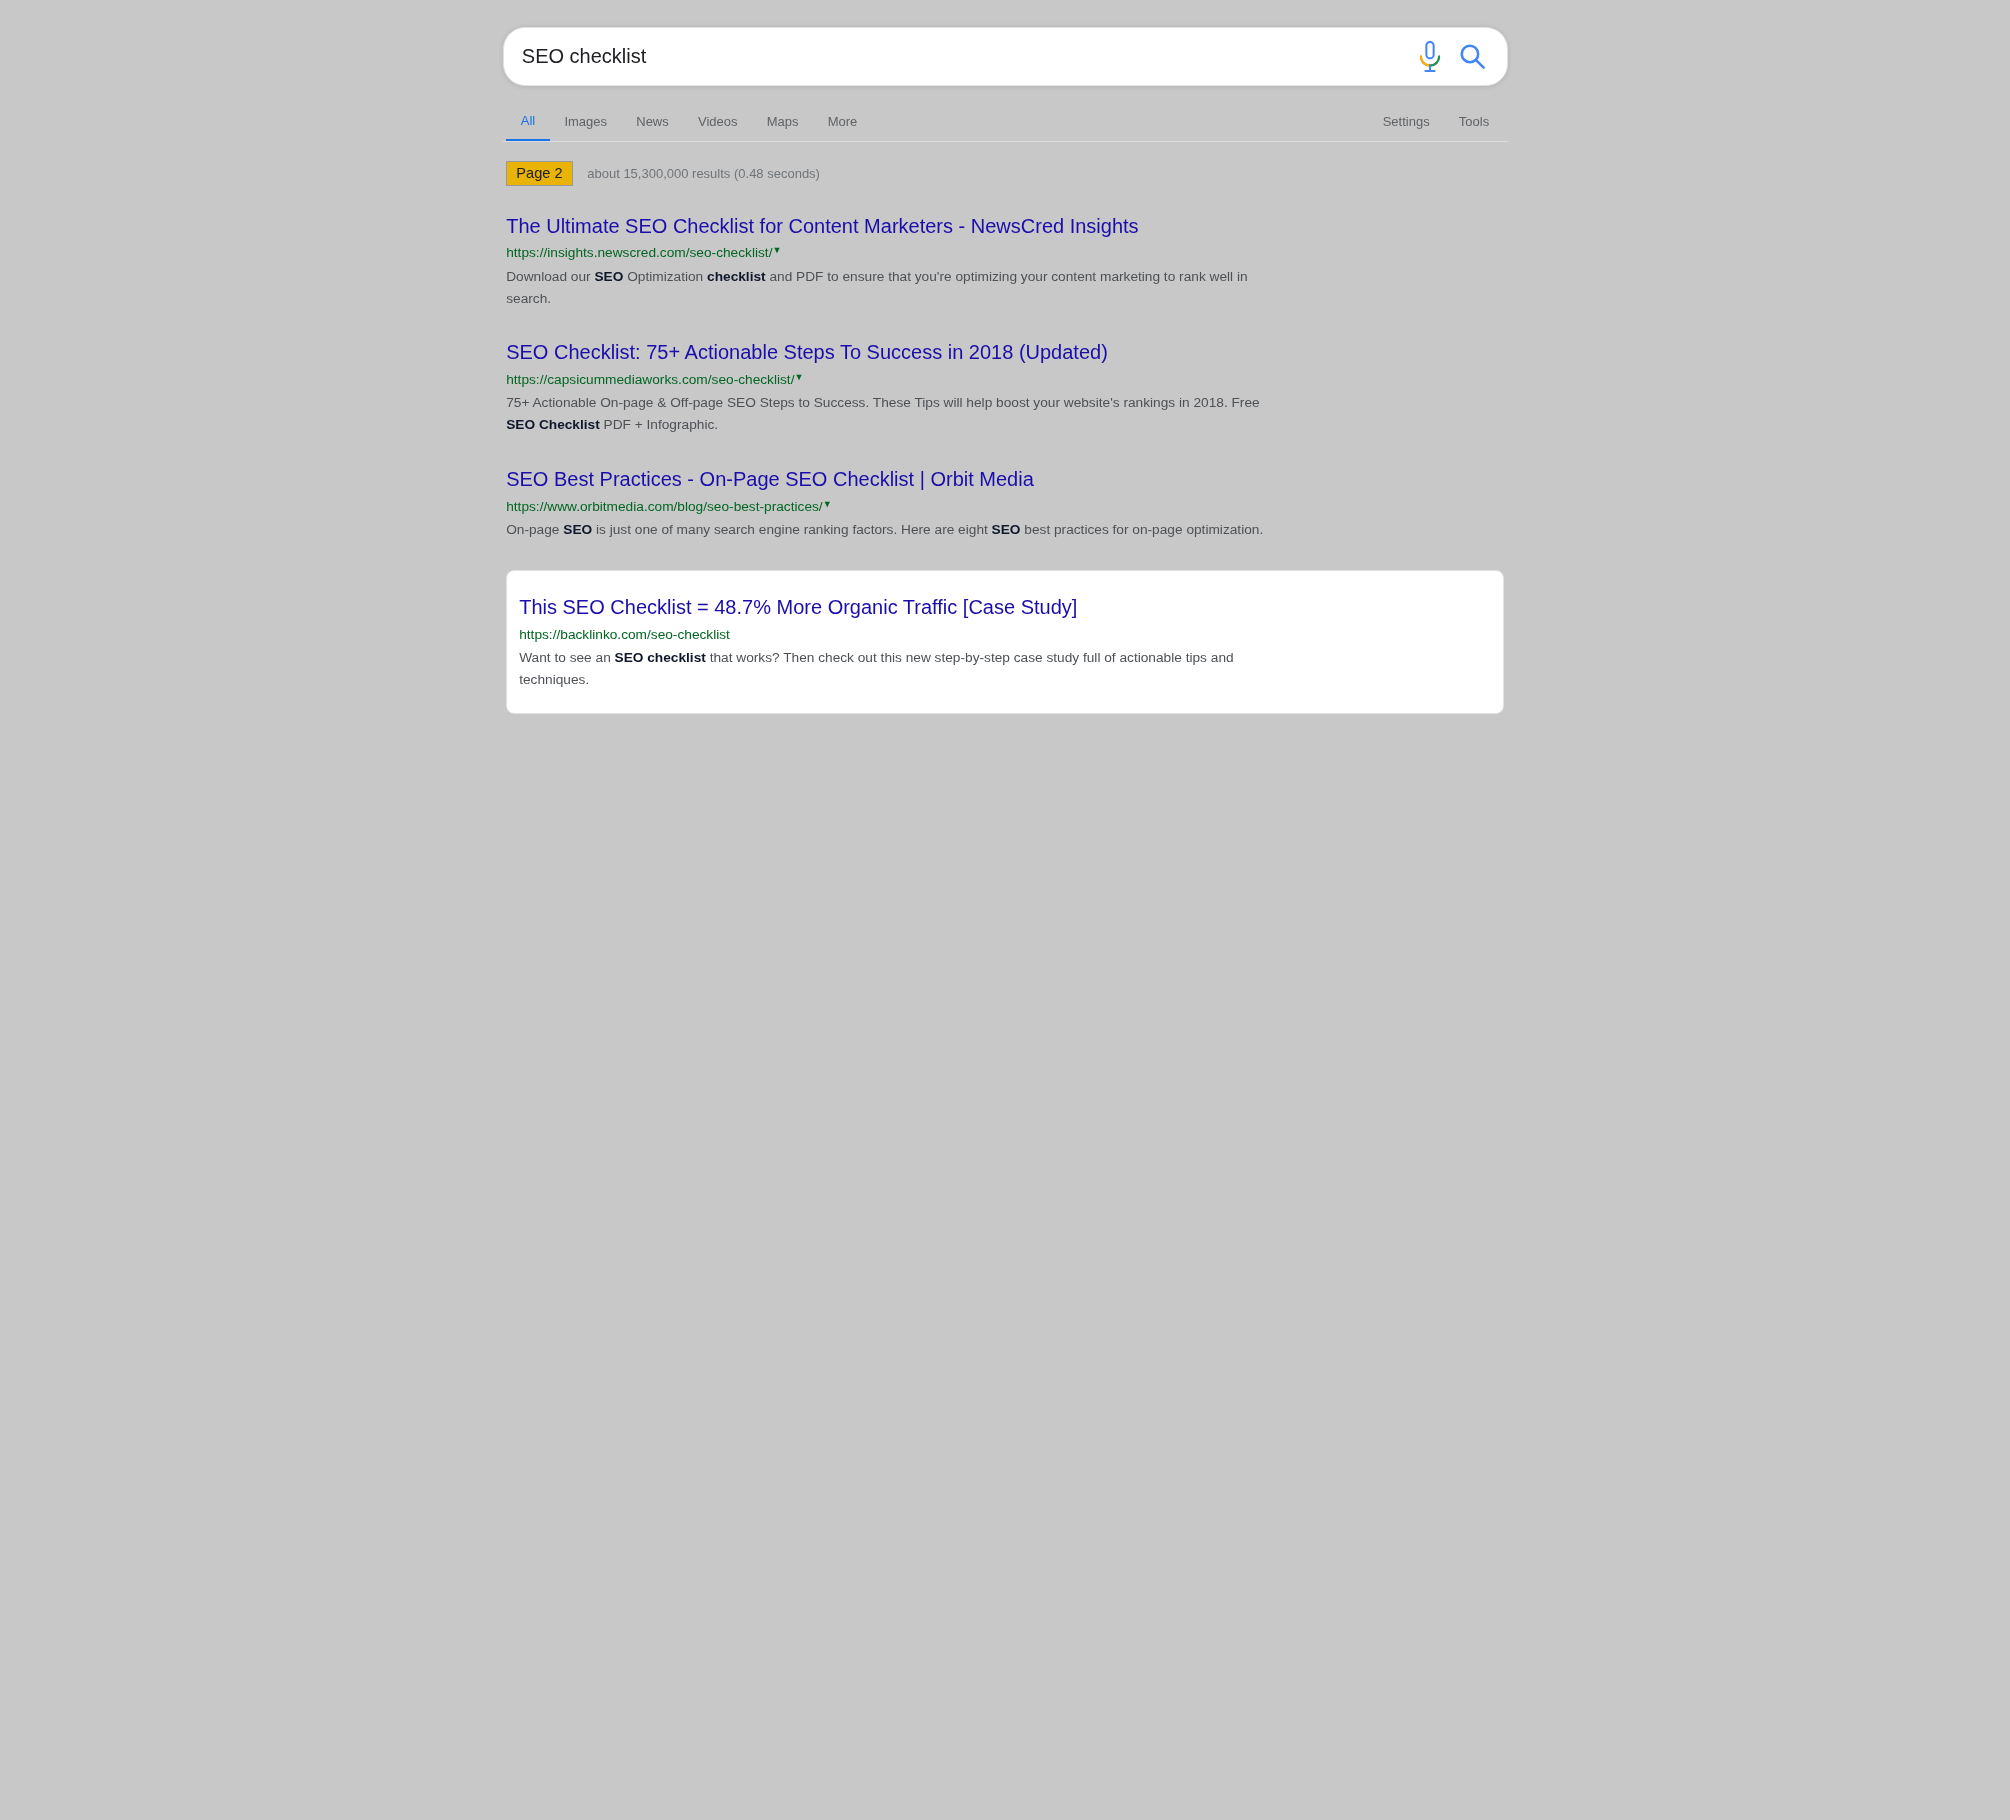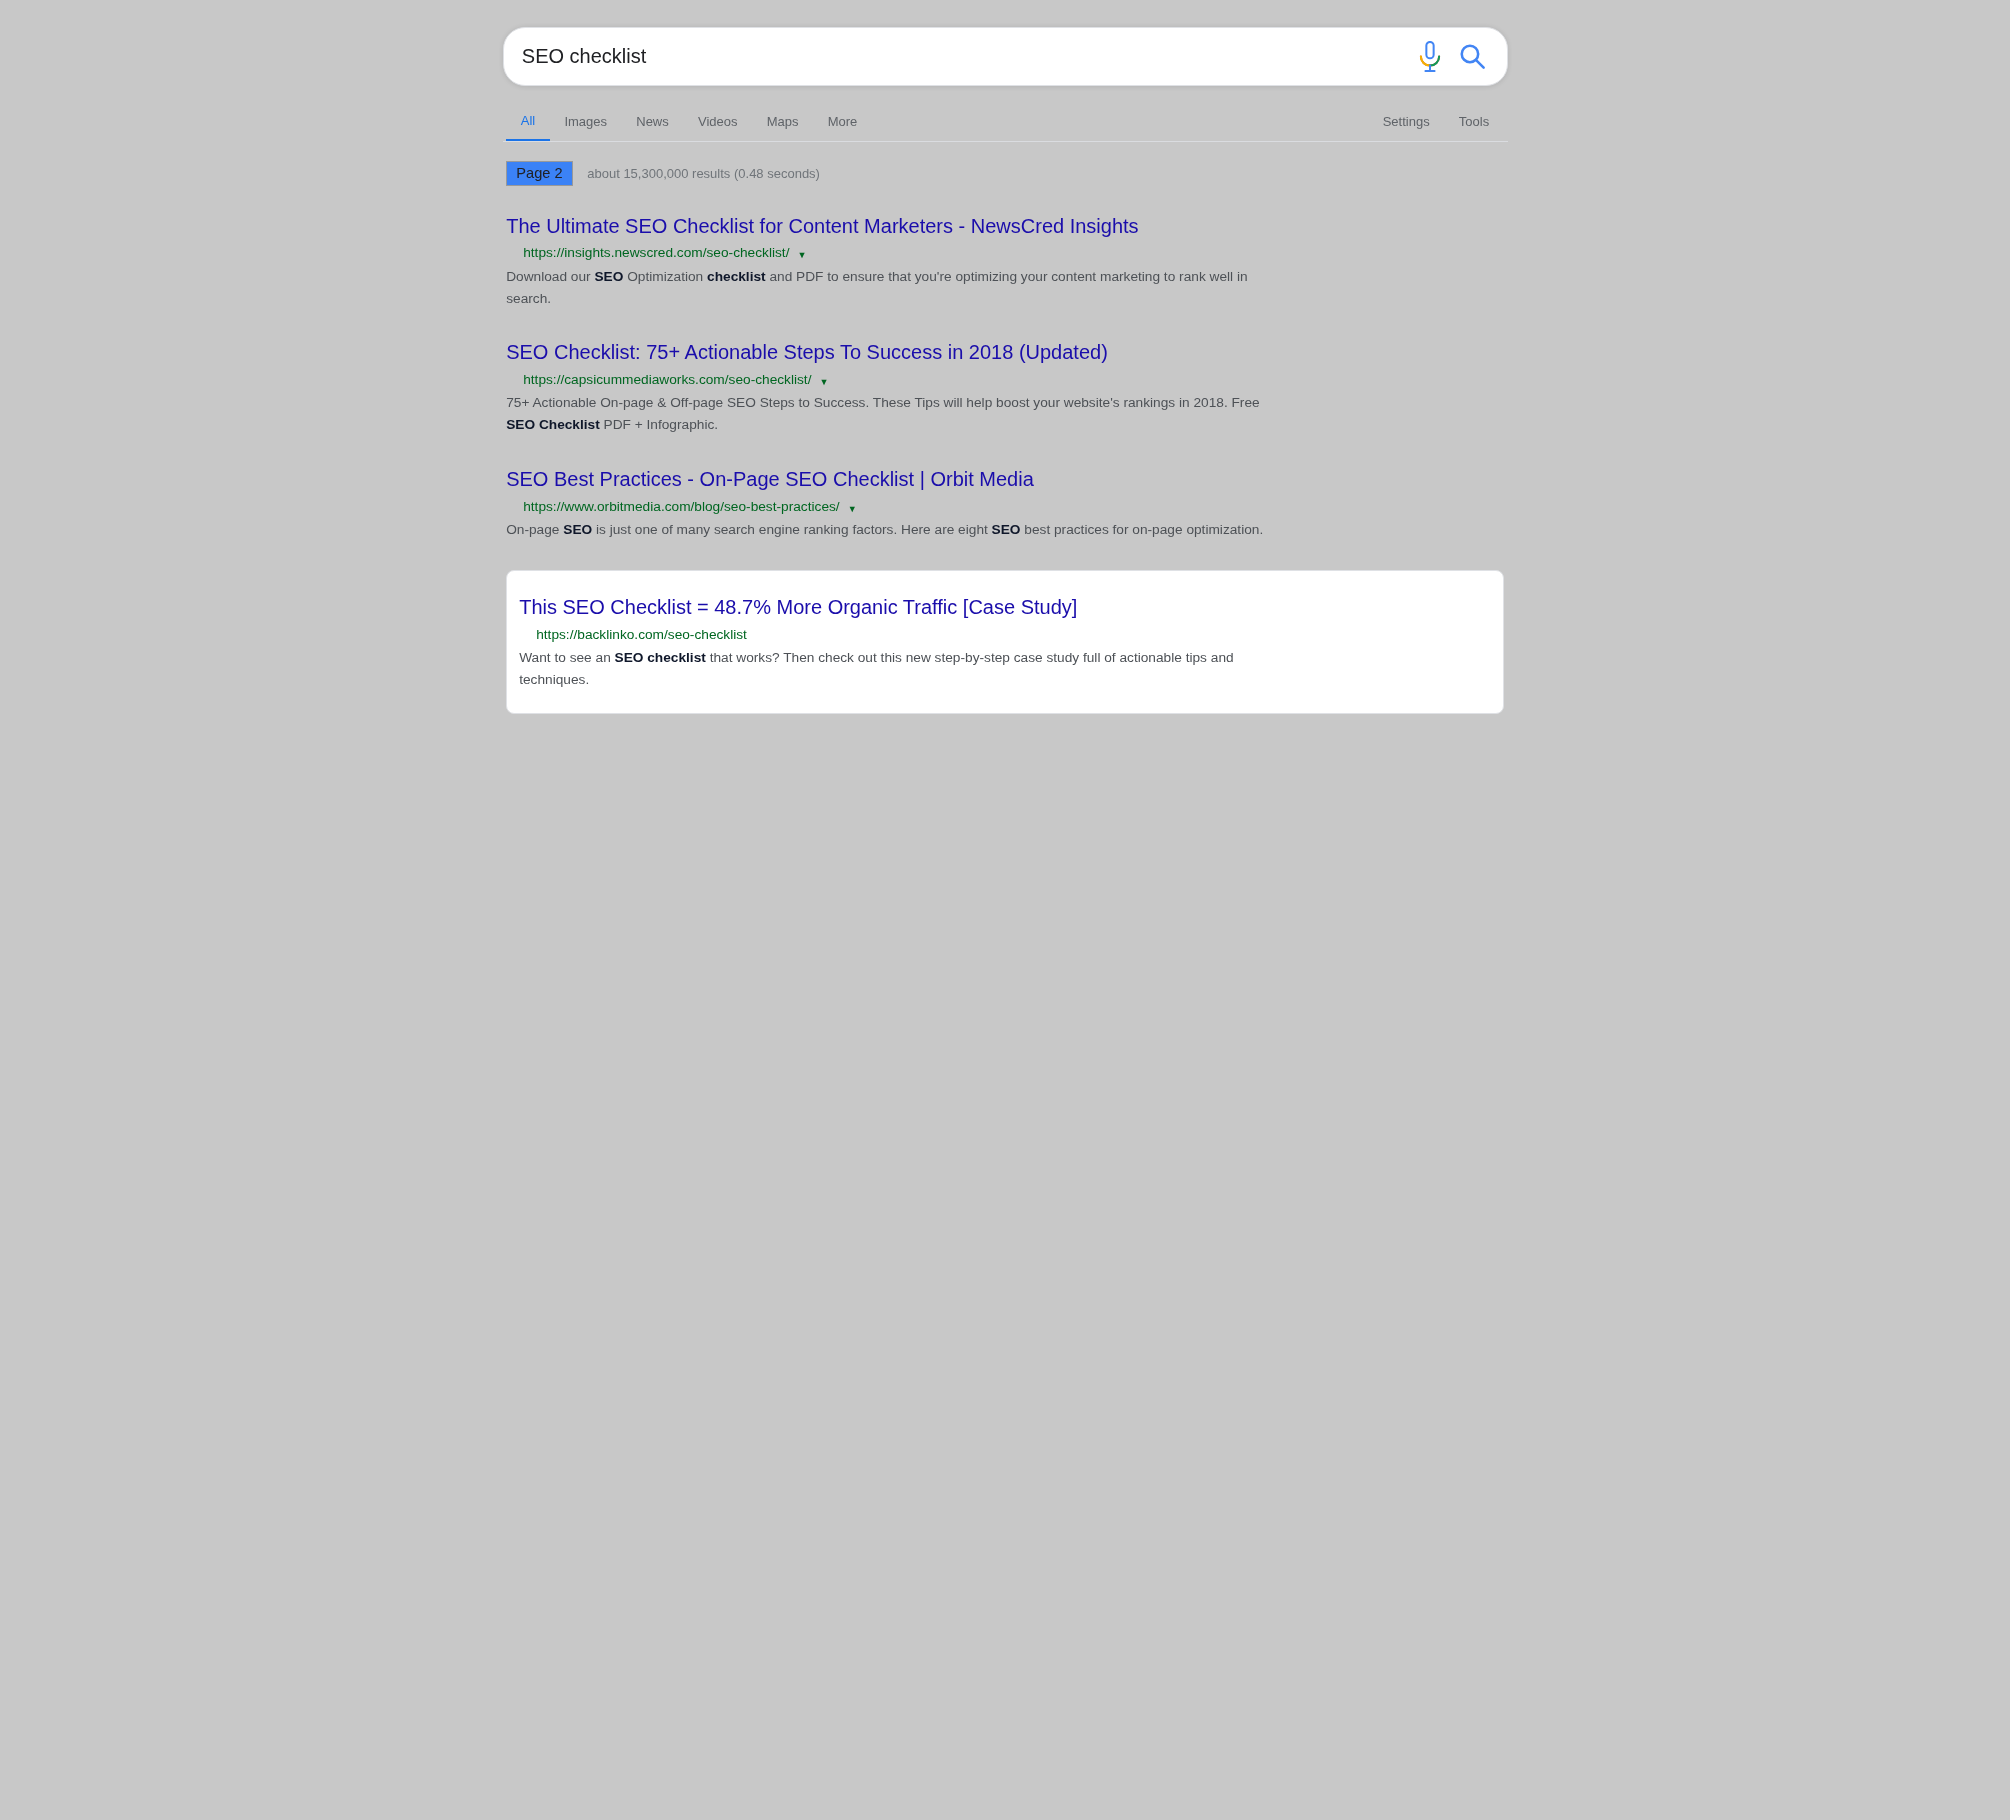--- a/index.html
+++ b/index.html
@@ -91,21 +91,21 @@
       display: flex;
       align-items: center;
       gap: 14.6px;
       margin-bottom: 25.6px;
     }
     .page-badge {
       border: 0.9px solid #999;
       padding: 3.7px 9.1px;
       font-size: 14.6px;
       color: #202124;
-      background: #3b82f6;
+      background: #eab308;
     }
     .results-count {
       font-size: 13px;
       color: #70757a;
     }
 
     
     .search-result {
       margin-bottom: 29px;
     }
@@ -113,24 +113,23 @@
       font-size: 20px;
       color: #1a0dab;
       text-decoration: none;
       display: block;
       margin-bottom: 5.5px;
       cursor: pointer;
       line-height: 1.4;
     }
     .result-url-row {
       display: flex;
-      align-items: flex-end;
-      gap: 8px;
+      align-items: flex-start;
+      gap: 0;
       margin-bottom: 5.5px;
-      margin-left: 17px;
     }
     .result-url {
       font-size: 13.7px;
       color: #006621;
       text-decoration: none;
       cursor: pointer;
     }
     .dropdown-arrow {
       color: #006621;
       font-size: 9.1px;

